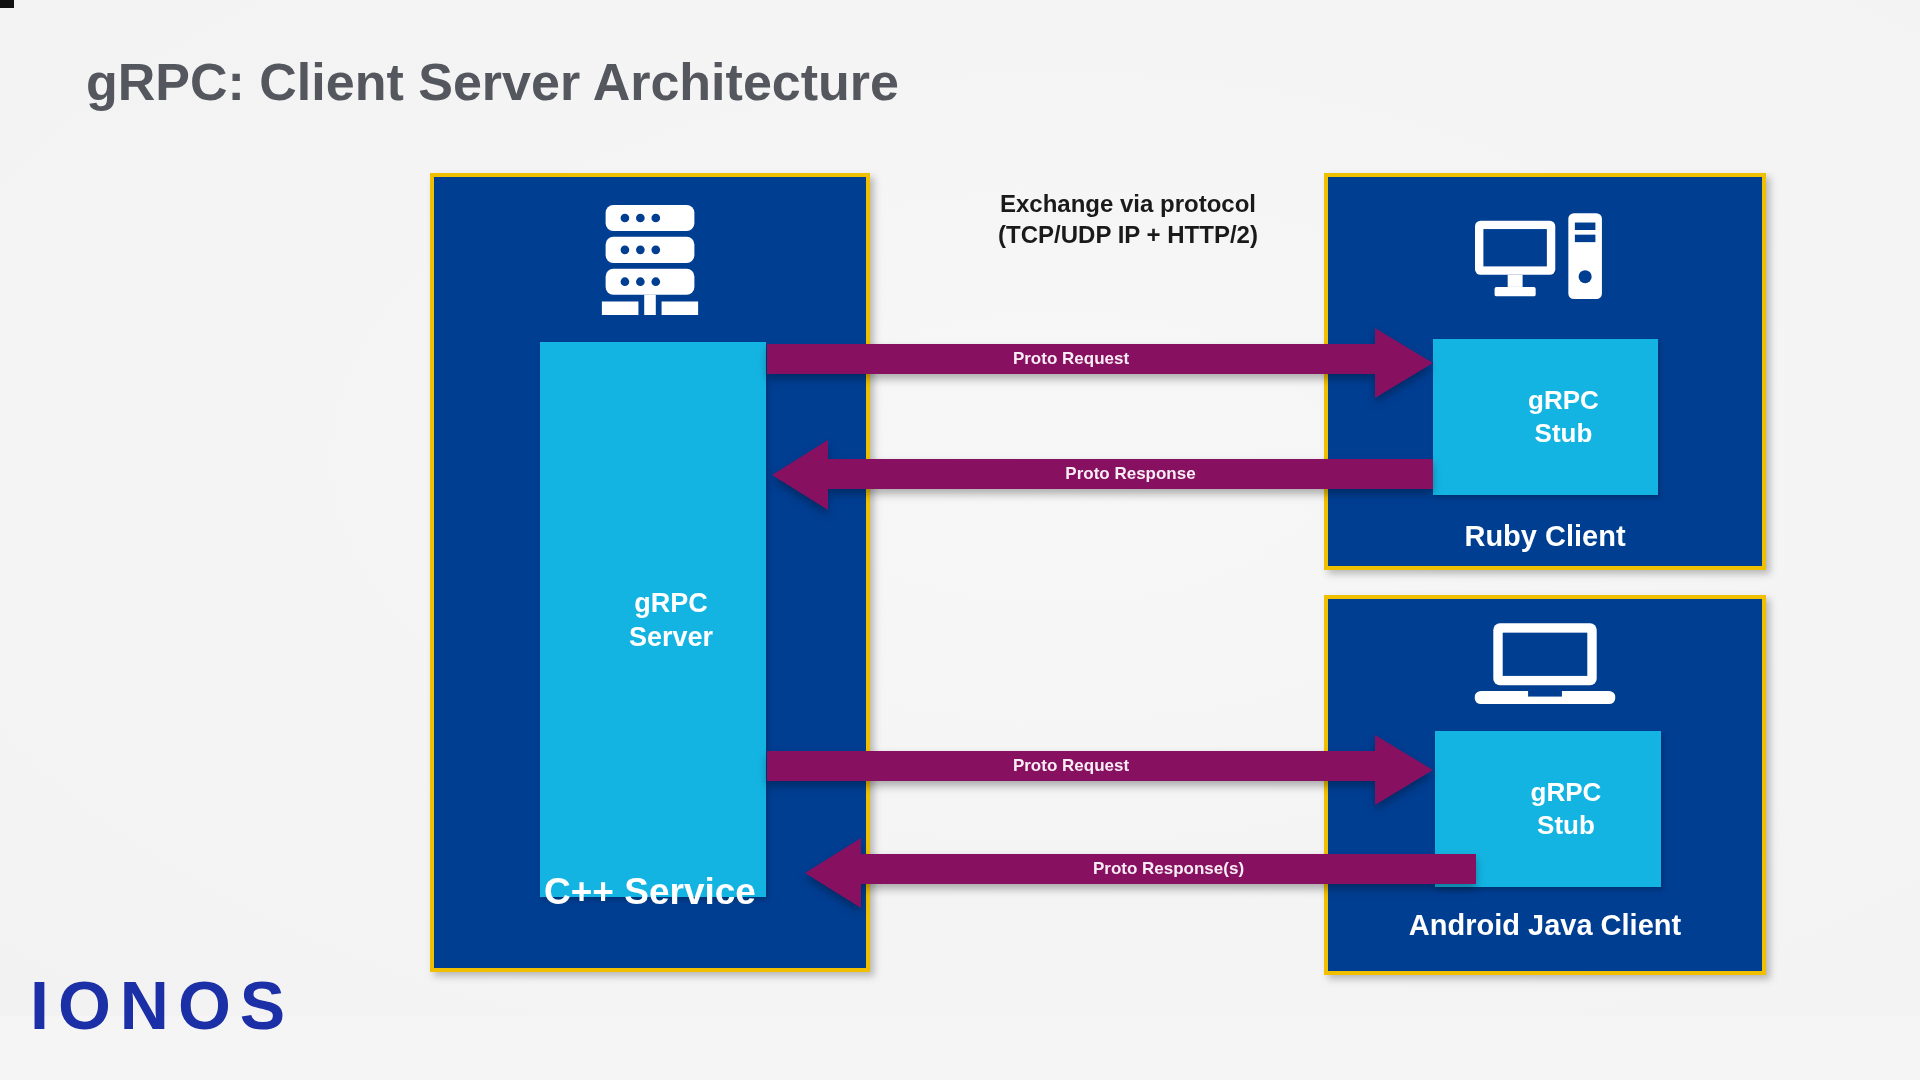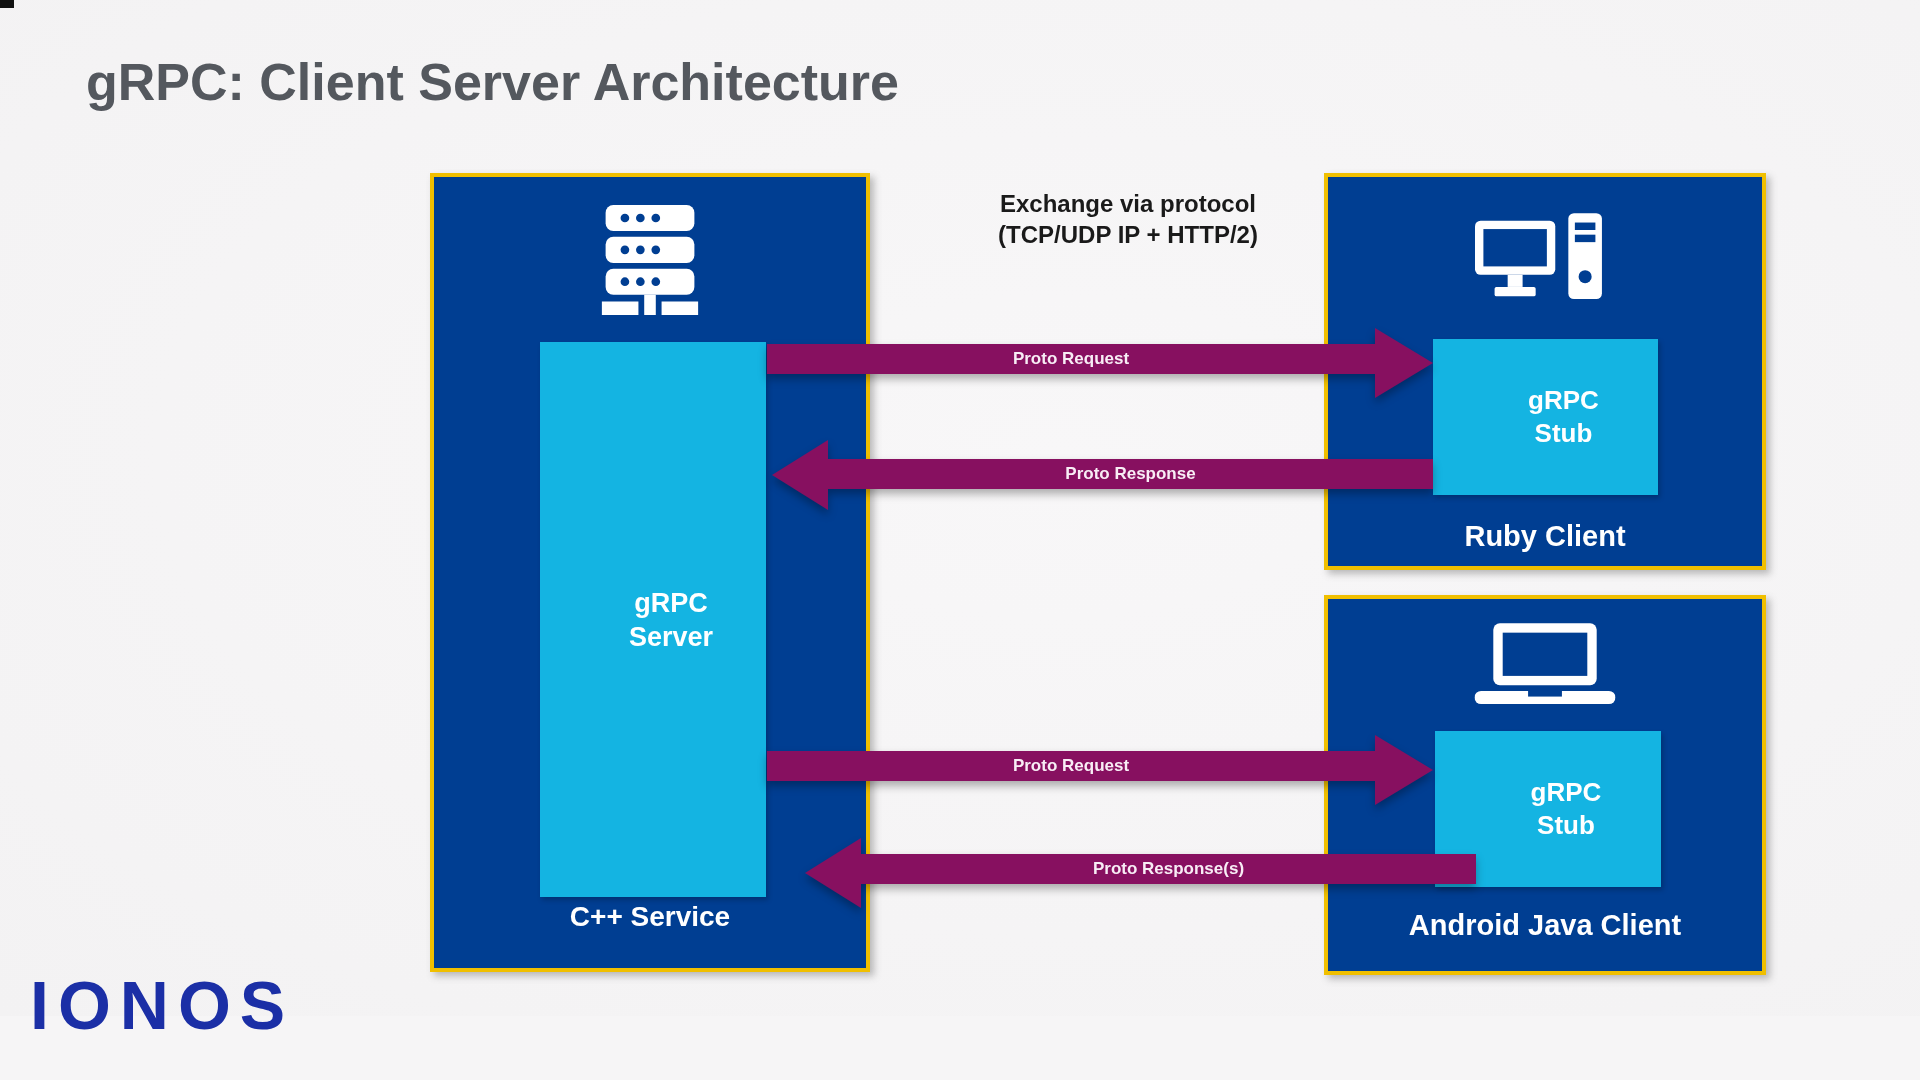--- a/index.html
+++ b/index.html
@@ -59,21 +59,21 @@
     padding-left:36px;
   }
   #grpc-server-box{left:106px;top:165px;width:226px;height:555px;font-size:27px;line-height:34px;}
   #ruby-stub-box{left:105px;top:162px;width:225px;height:156px;font-size:26px;line-height:33px;}
   #android-stub-box{left:107px;top:132px;width:226px;height:156px;font-size:26px;line-height:33px;}
 
   .box-caption{
     position:absolute;left:0;width:100%;text-align:center;
     color:#fff;font-weight:600;
   }
-  #server-box .box-caption{top:724px;font-size:28px;}
+  #server-box .box-caption{top:694px;font-size:37px;}
   #ruby-box .box-caption{top:343px;font-size:29px;}
   #android-box .box-caption{top:310px;font-size:29px;}
 
   .arrow{
     position:absolute;height:70px;z-index:5;
     filter:drop-shadow(0 5px 4px rgba(0,0,0,0.30));
     text-decoration:underline;
   }
   .arrow .body{
     position:absolute;height:30px;background:var(--purple);

